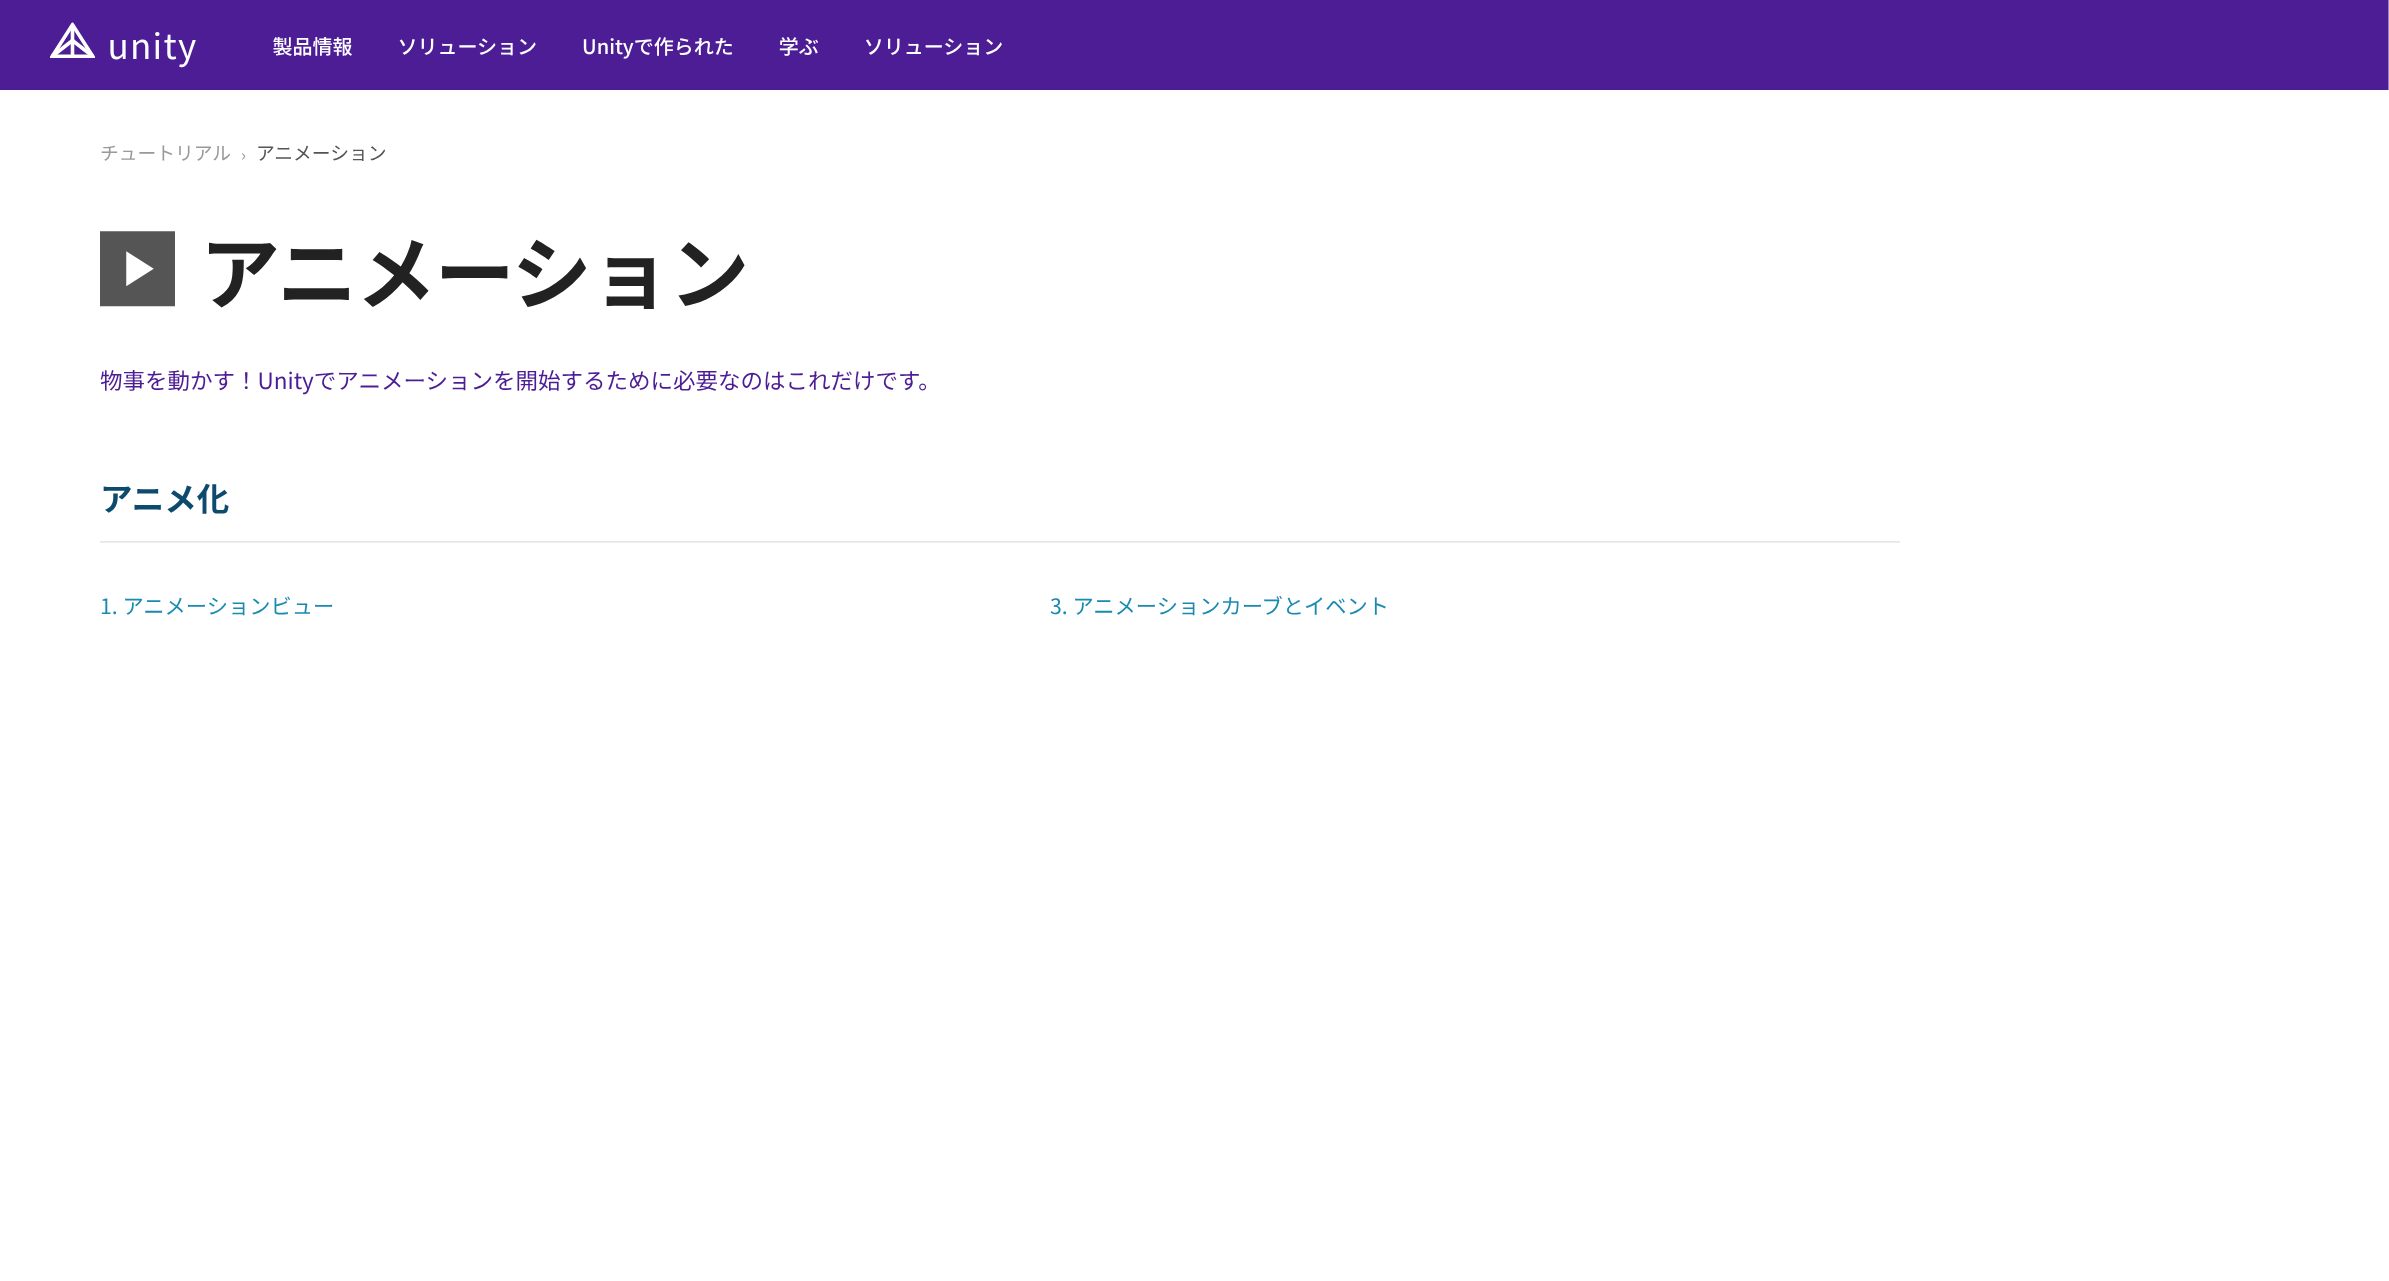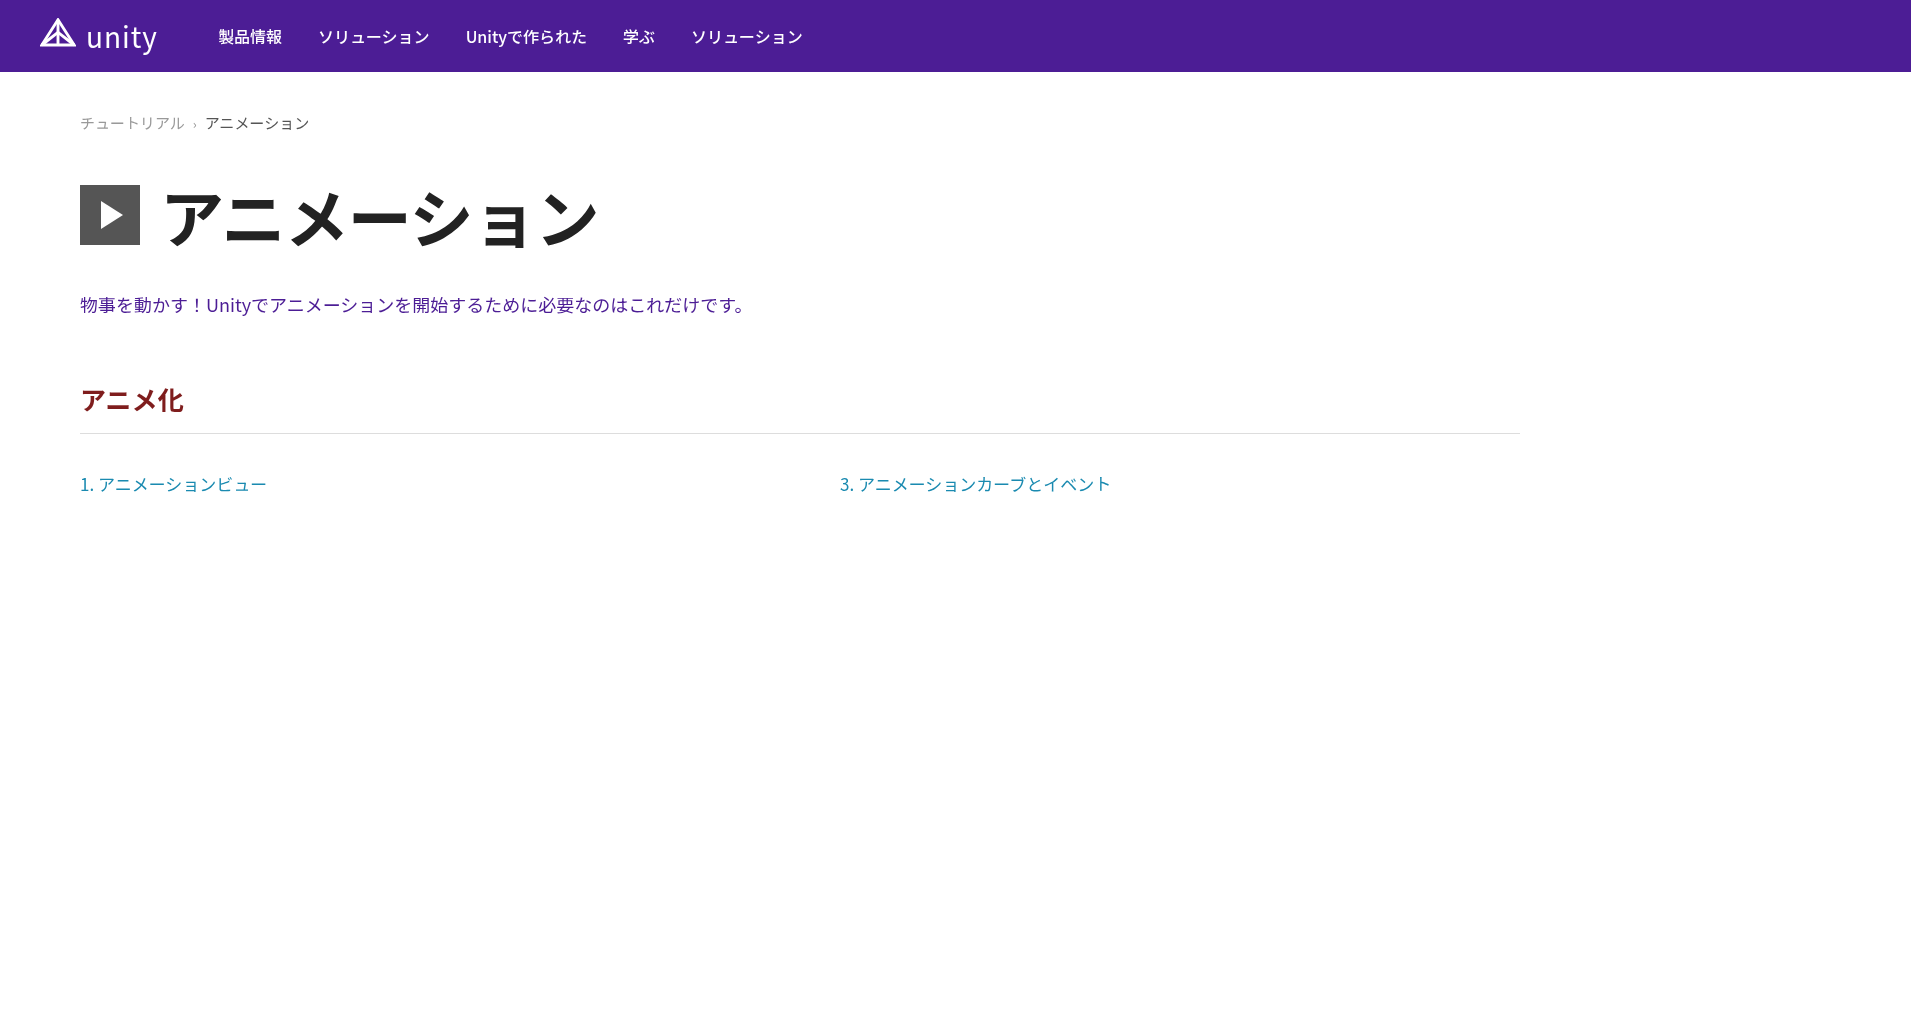--- a/index.html
+++ b/index.html
@@ -129,21 +129,21 @@
       font-size: 18px;
       color: #4c1d95;
       margin-bottom: 60px;
       line-height: 1.7;
     }
 
     
     .section-title {
       font-size: 26px;
       font-weight: 700;
-      color: #7f1d1d;
+      color: #0c4a6e;
       margin-bottom: 16px;
     }
 
     .section-divider {
       height: 1px;
       background: #dddddd;
       margin-bottom: 36px;
     }
 
     

